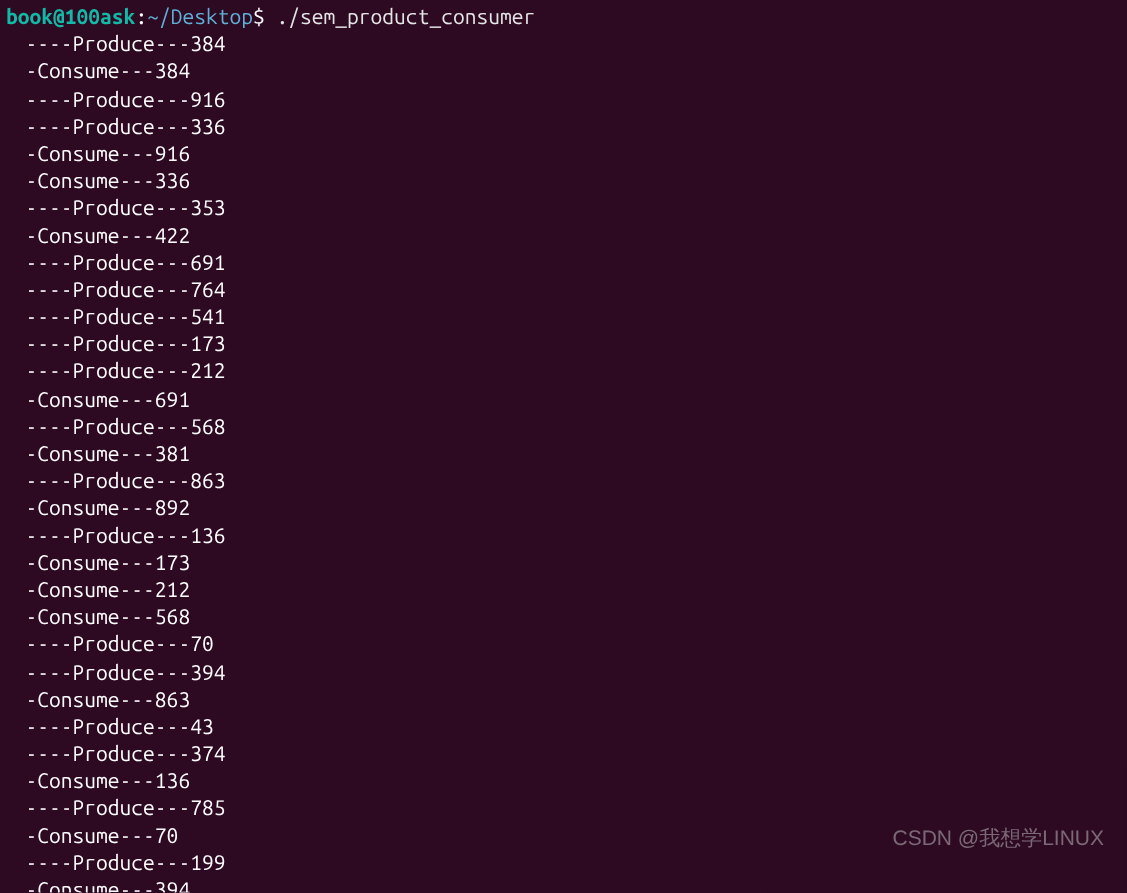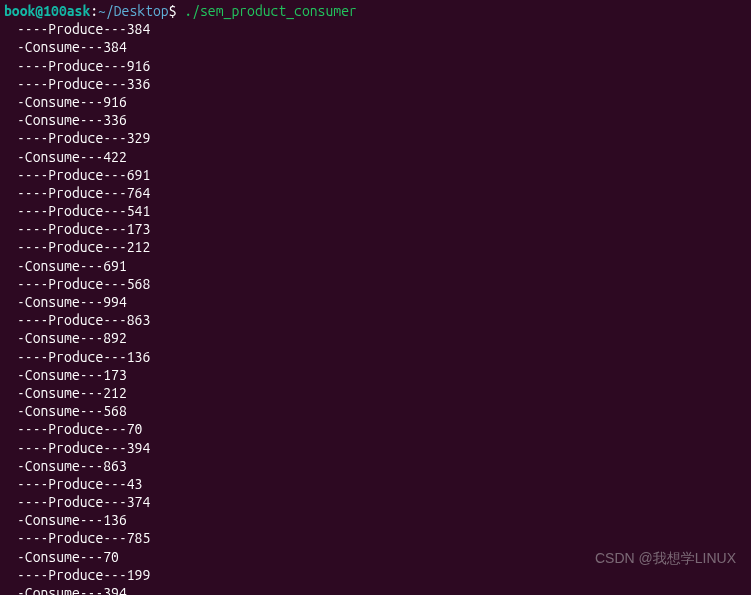--- a/index.html
+++ b/index.html
@@ -30,21 +30,21 @@
       color: #ffffff;
     }
     .path {
       color: #5fafd7;
       font-weight: normal;
     }
     .dollar {
       color: #ffffff;
     }
     .command {
-      color: #22c55e;
+      color: #e5e5e5;
     }
     .output-line {
       color: #ffffff;
       white-space: pre;
       margin-left: 13px;
     }
     .watermark {
       position: absolute;
       bottom: 28px;
       right: 15px;
@@ -58,30 +58,30 @@
 <body>
 
 <div class="prompt-line"><span class="user-host">book@100ask</span><span class="colon">:</span><span class="path">~/Desktop</span><span class="dollar">$</span><span class="command"> ./sem_product_consumer</span></div>
 <div id="output-container">
     <div class="output-line">----Produce---384</div>
     <div class="output-line">-Consume---384</div>
     <div class="output-line">----Produce---916</div>
     <div class="output-line">----Produce---336</div>
     <div class="output-line">-Consume---916</div>
     <div class="output-line">-Consume---336</div>
-    <div class="output-line">----Produce---329</div>
+    <div class="output-line">----Produce---353</div>
     <div class="output-line">-Consume---422</div>
     <div class="output-line">----Produce---691</div>
     <div class="output-line">----Produce---764</div>
     <div class="output-line">----Produce---541</div>
     <div class="output-line">----Produce---173</div>
     <div class="output-line">----Produce---212</div>
     <div class="output-line">-Consume---691</div>
     <div class="output-line">----Produce---568</div>
-    <div class="output-line">-Consume---994</div>
+    <div class="output-line">-Consume---381</div>
     <div class="output-line">----Produce---863</div>
     <div class="output-line">-Consume---892</div>
     <div class="output-line">----Produce---136</div>
     <div class="output-line">-Consume---173</div>
     <div class="output-line">-Consume---212</div>
     <div class="output-line">-Consume---568</div>
     <div class="output-line">----Produce---70</div>
     <div class="output-line">----Produce---394</div>
     <div class="output-line">-Consume---863</div>
     <div class="output-line">----Produce---43</div>

